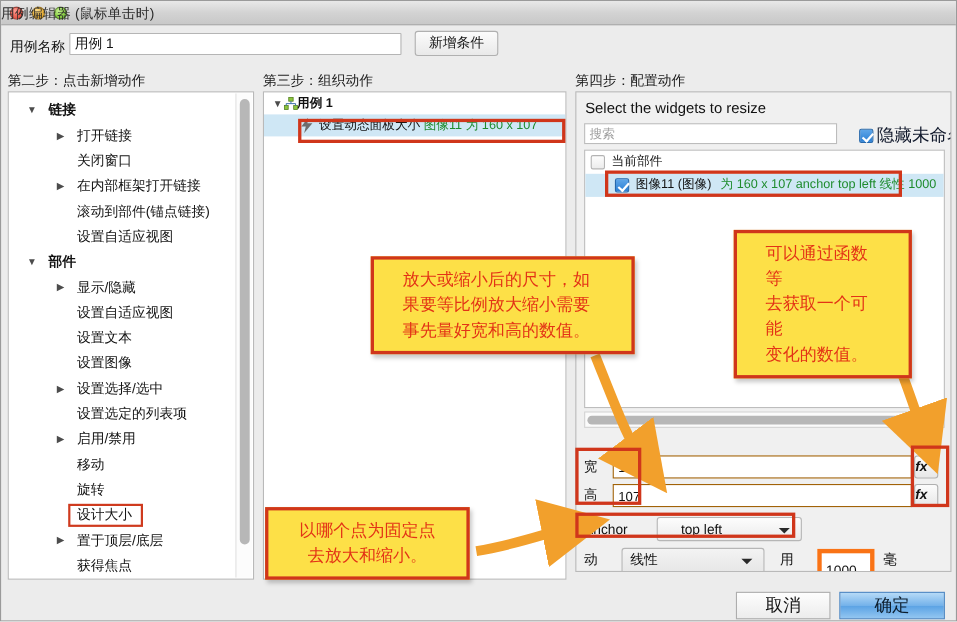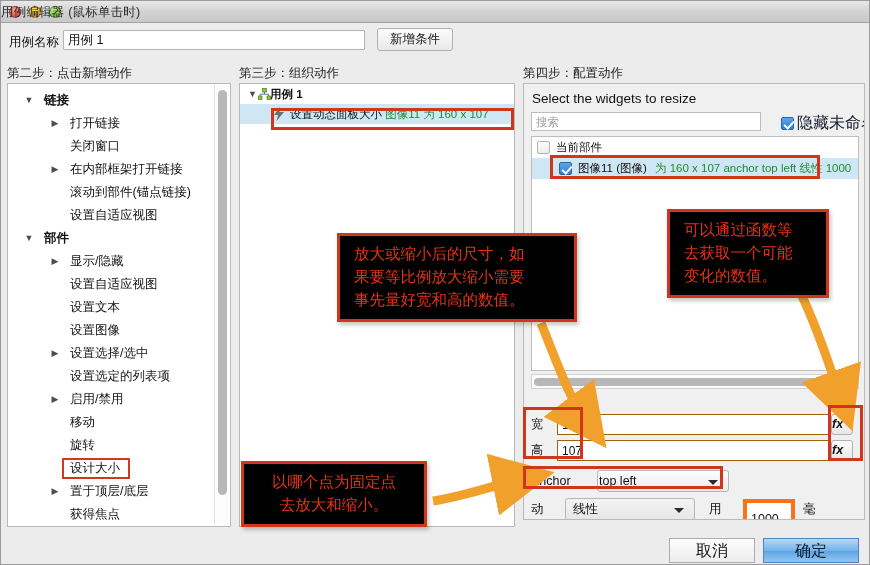--- a/index.html
+++ b/index.html
@@ -371,21 +371,21 @@
   .anchor-select {
     position: absolute;
     left: 66px; top: 0;
     width: 132px; height: 22px;
     background: linear-gradient(to bottom,#fdfdfd 0%,#ebebeb 100%);
     border: 1px solid #b6b6b6;
     border-radius: 3px;
     box-sizing: border-box;
     font-size: 12.5px;
     color: #111;
-    padding-left: 1px;
+    padding-left: 21px;
     line-height: 20px;
     cursor: default;
   }
   .caret {
     position: absolute;
     right: 10px; top: 9px;
     width: 0; height: 0;
     border-left: 5px solid transparent;
     border-right: 5px solid transparent;
     border-top: 5px solid #2a2a2a;
@@ -443,27 +443,27 @@
   #btn-ok {
     left: 762px; top: 537px; width: 96px;
     background: linear-gradient(to bottom,#b6daf7 0%,#74b2ea 50%, #5aa2e4 51%, #93c6f1 100%);
     border: 1px solid #4a85c2;
     color: #0c1c2b;
   }
 
   
   .callout {
     position: absolute;
-    background: #000000;
+    background: #fde047;
     border: 3px solid #d0361b;
     box-sizing: border-box;
     color: #e33316;
     font-size: 15.5px;
     line-height: 23px;
-    padding: 7px 14px;
+    padding: 7px 26px;
     box-shadow: 2px 3px 4px rgba(0,0,0,0.22);
     white-space: pre-line;
     font-family: "DejaVu Sans", sans-serif;
     z-index: 30;
   }
   #callout-size   { left: 336px; top: 232px; width: 240px; }
   #callout-fx     { left: 666px; top: 208px; width: 162px; }
   #callout-anchor { left: 240px; top: 460px; width: 186px; text-align: center; }
 
   .hl-box {

